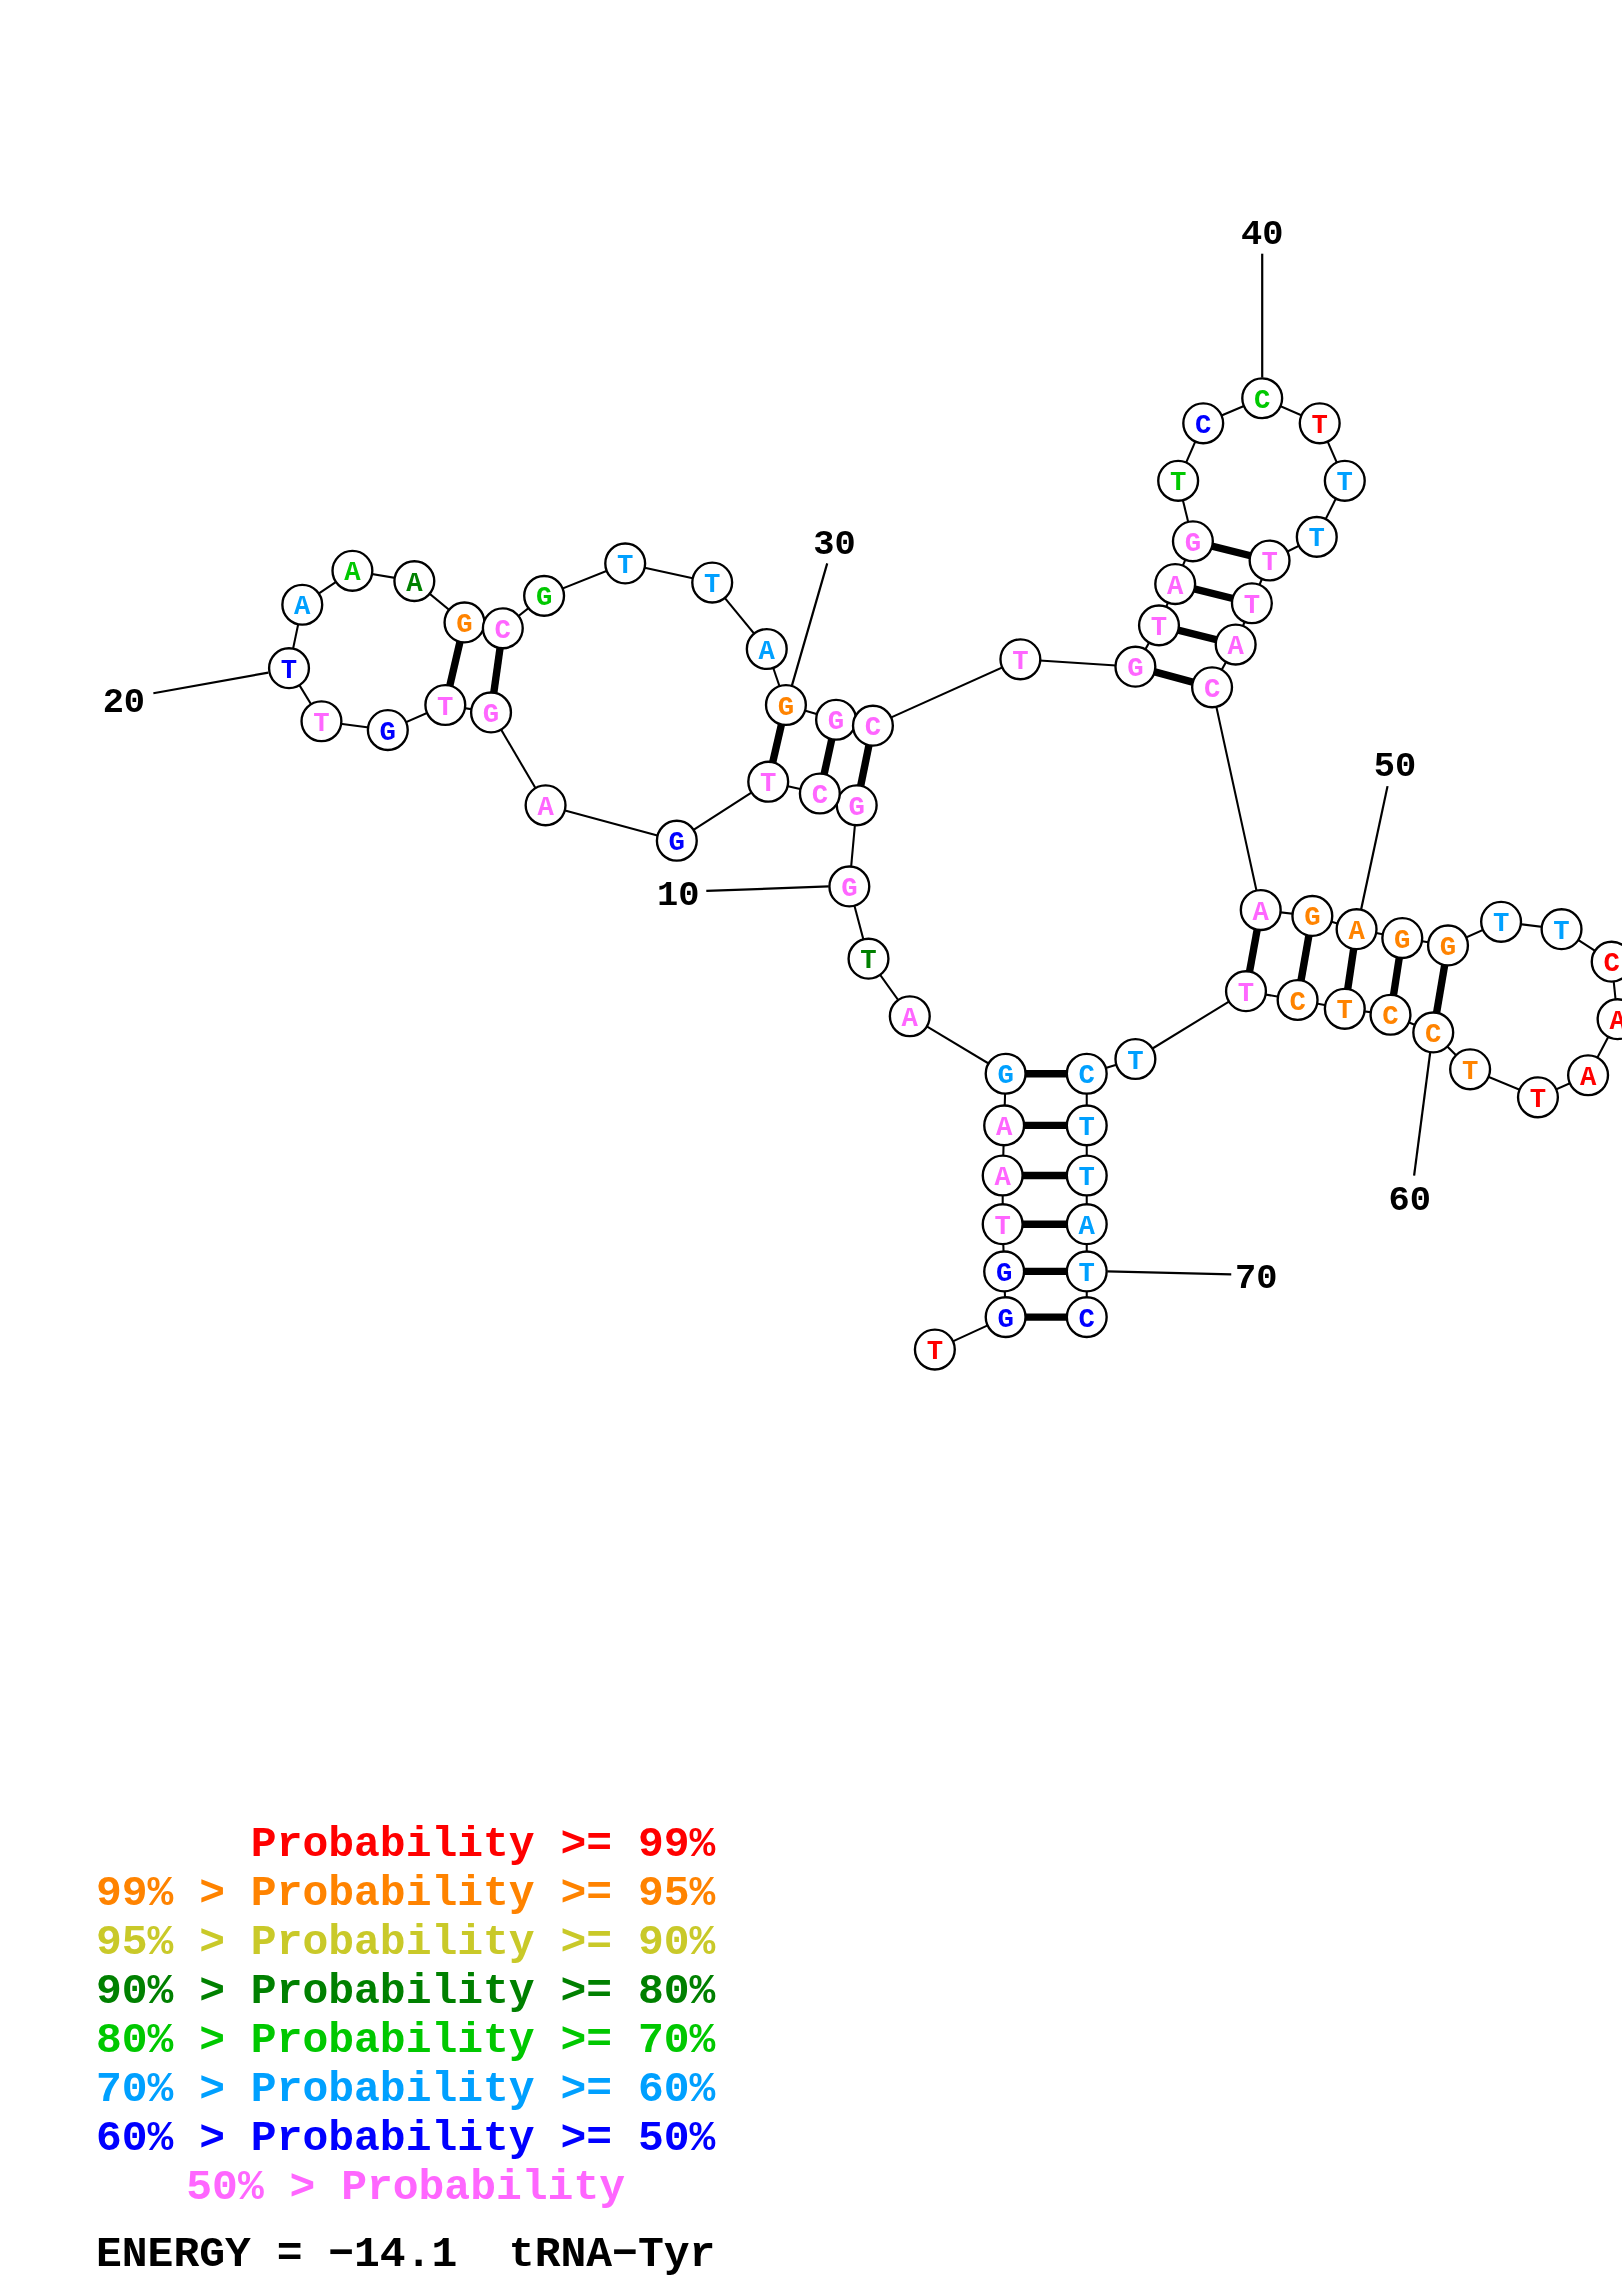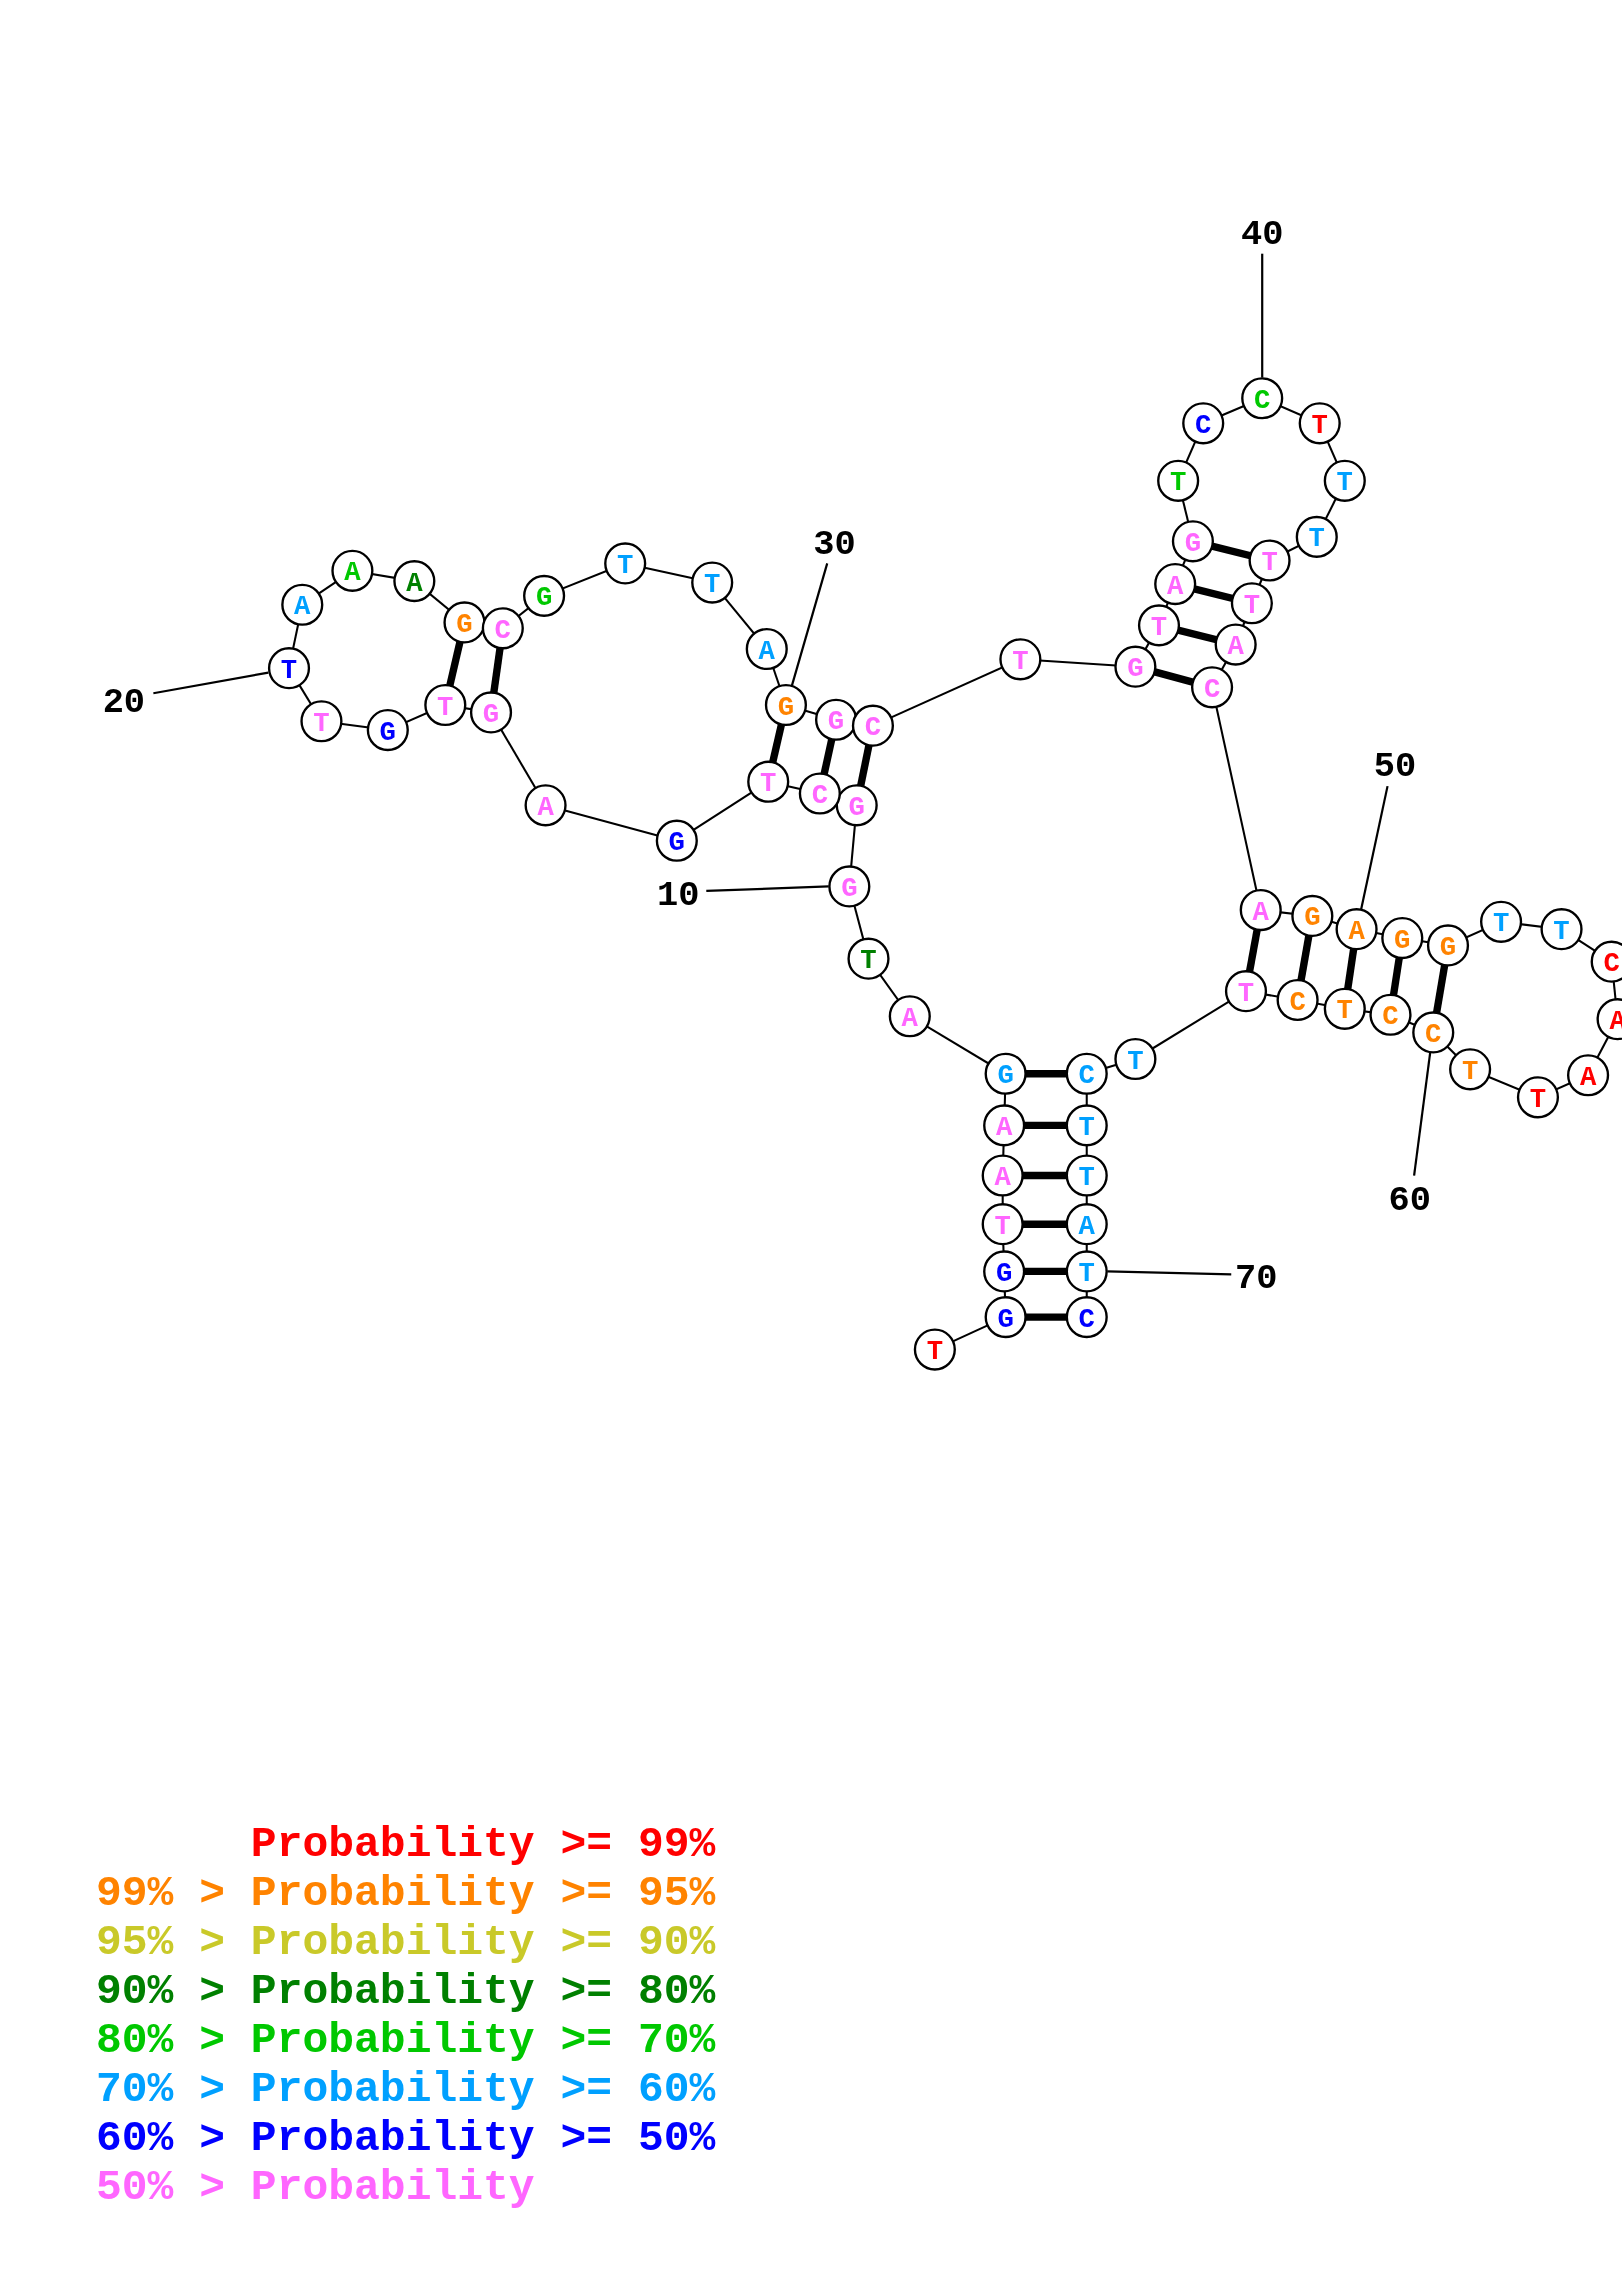--- a/index.html
+++ b/index.html
@@ -43,21 +43,21 @@
   
   #legend {
     position: absolute;
     left: 96px;
     top: 1820px;
     font-weight: bold;
     font-size: 43px;
     line-height: 49px;
     white-space: pre;
   }
-  .legend-line { white-space: pre; }
+  .legend-line { white-space: pre; text-align: center; }
   #energy {
     position: absolute;
     left: 96px;
     top: 2230px;
     font-weight: bold;
     font-size: 43px;
     color: #000000;
     white-space: pre;
   }
 </style>
@@ -310,15 +310,16 @@
       <circle cx="737" cy="830" r="13.5" class="nt"></circle>
       <text x="737" y="830" dy="0.35em" class="base" fill="#00a0ff">A</text>
       <circle cx="737" cy="862" r="13.5" class="nt"></circle>
       <text x="737" y="862" dy="0.35em" class="base" fill="#00a0ff">T</text>
       <circle cx="737" cy="893" r="13.5" class="nt"></circle>
       <text x="737" y="893" dy="0.35em" class="base" fill="#0000ff">C</text>
     </svg>
 
   <div id="legend"><div class="legend-line" style="color: rgb(255, 0, 0);">      Probability &gt;= 99%</div><div class="legend-line" style="color: rgb(255, 131, 0);">99% &gt; Probability &gt;= 95%</div><div class="legend-line" style="color: rgb(201, 201, 41);">95% &gt; Probability &gt;= 90%</div><div class="legend-line" style="color: rgb(0, 128, 0);">90% &gt; Probability &gt;= 80%</div><div class="legend-line" style="color: rgb(0, 200, 0);">80% &gt; Probability &gt;= 70%</div><div class="legend-line" style="color: rgb(0, 160, 255);">70% &gt; Probability &gt;= 60%</div><div class="legend-line" style="color: rgb(0, 0, 255);">60% &gt; Probability &gt;= 50%</div><div class="legend-line" style="color: rgb(255, 102, 255);">50% &gt; Probability</div></div>
 
+  <div id="energy">ENERGY = −14.1  tRNA−Tyr</div>
 
 </div>
 
 
 </body></html>

